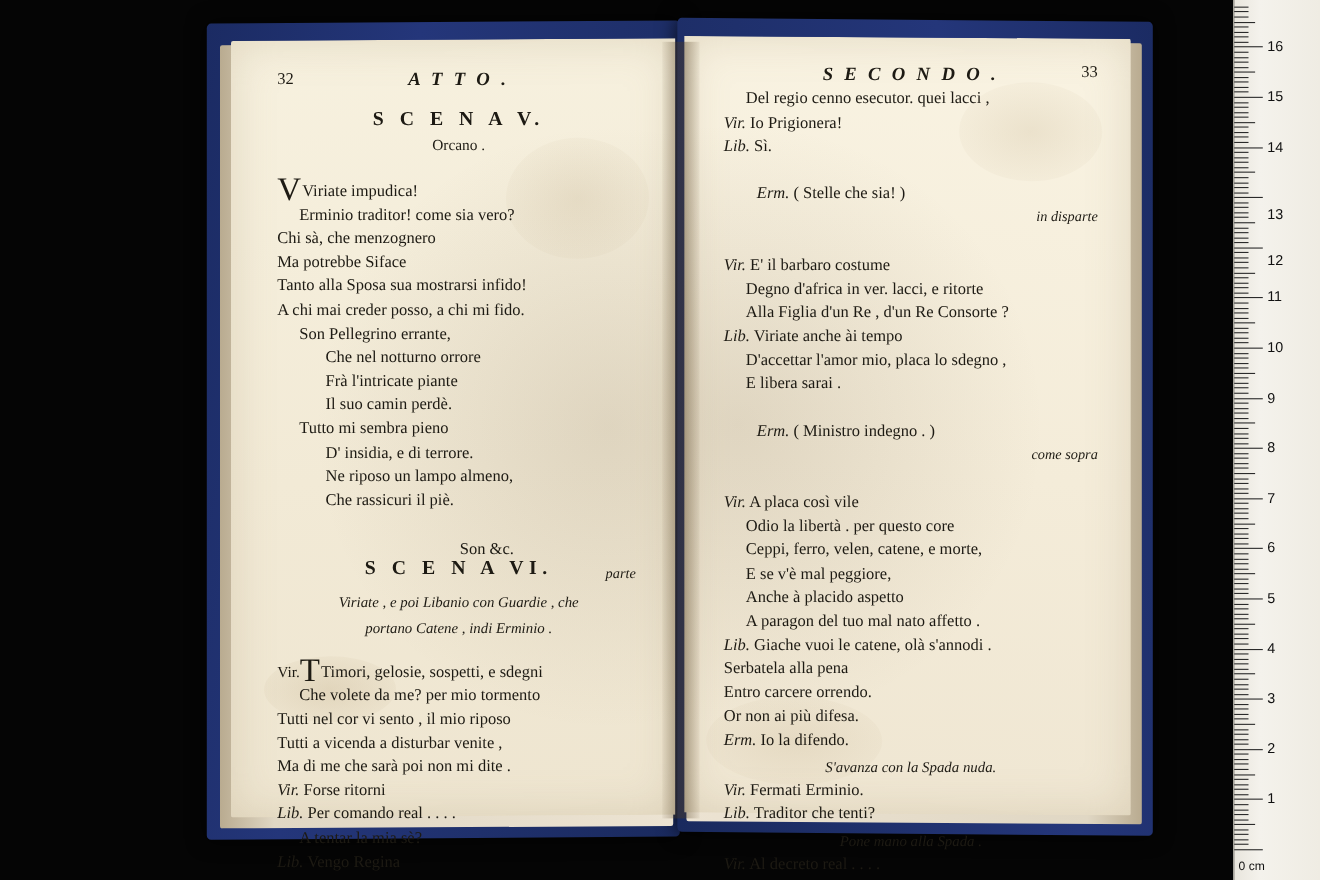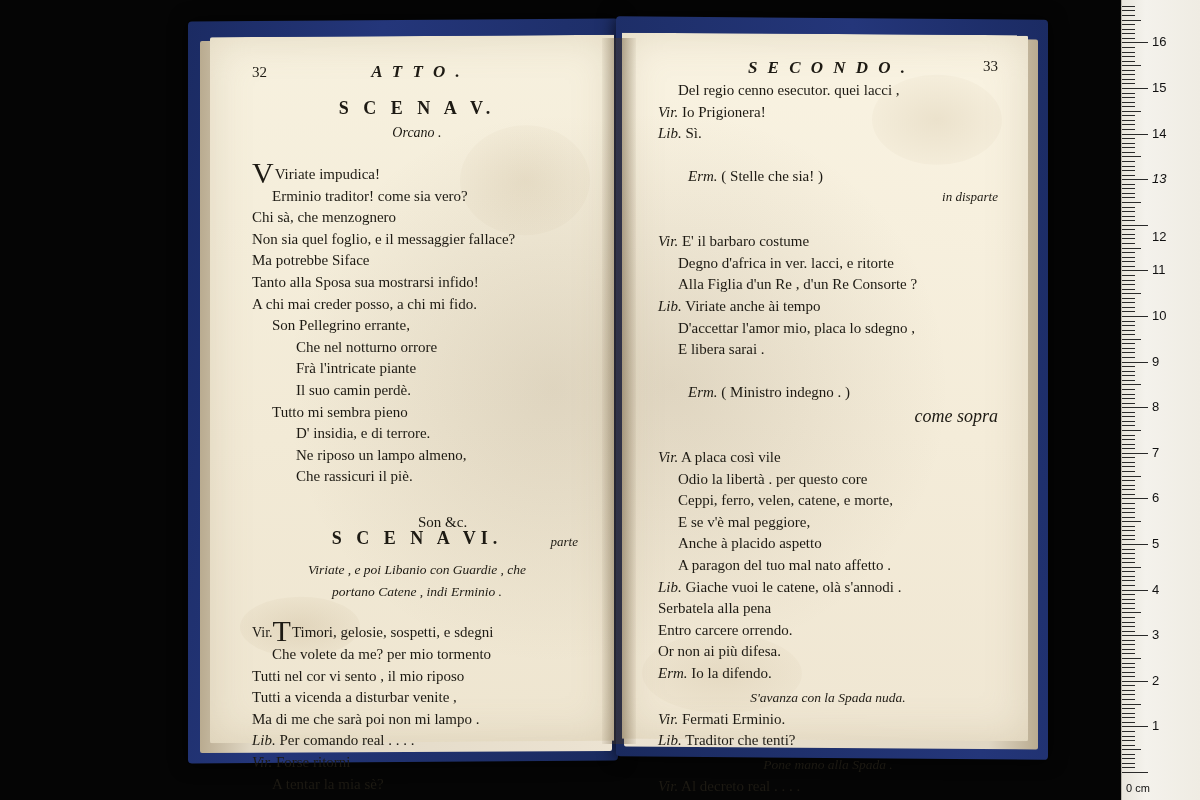--- a/index.html
+++ b/index.html
@@ -150,21 +150,20 @@
   .scene-head {
     text-align: center;
     font-size: 18px;
     letter-spacing: 5px;
     margin-top: 14px;
     margin-bottom: 6px;
     font-weight: 600;
   }
   .speaker-center {
     text-align: center;
-    font-style: italic;
     font-size: 14px;
     margin-bottom: 10px;
   }
   .stage-center {
     text-align: center;
     font-style: italic;
     font-size: 13.5px;
     margin: 4px 0 2px 0;
     line-height: 1.35;
   }
@@ -255,21 +254,20 @@
       </div>
 
       <div class="scene-head">S C E N A  V.</div>
       <div class="speaker-center">Orcano .</div>
 
       <div class="dropcap-row">
         <span class="dropcap">V</span><span>Viriate impudica!</span>
       </div>
       <div class="line indent1">Erminio traditor! come sia vero?</div>
       <div class="line">Chi sà, che menzognero</div>
-      <div class="line">Non sia quel foglio, e il messaggier fallace?</div>
       <div class="line">Ma potrebbe Siface</div>
       <div class="line">Tanto alla Sposa sua mostrarsi infido!</div>
       <div class="line">A chi mai creder posso, a chi mi fido.</div>
       <div class="line indent1">Son Pellegrino errante,</div>
       <div class="line indent2">Che nel notturno orrore</div>
       <div class="line indent2">Frà l'intricate piante</div>
       <div class="line indent2">Il suo camin perdè.</div>
       <div class="line indent1">Tutto mi sembra pieno</div>
       <div class="line indent2">D' insidia, e di terrore.</div>
       <div class="line indent2">Ne riposo un lampo almeno,</div>
@@ -283,23 +281,23 @@
       <div class="scene-head" style="margin-top:16px;">S C E N A  VI.</div>
       <div class="stage-center" style="margin-top:12px;">Viriate , e poi Libanio con Guardie , che</div>
       <div class="stage-center">portano Catene , indi Erminio .</div>
 
       <div class="dropcap-row" style="margin-top:18px;">
         <span class="sp" style="font-size:14px;">Vir.</span><span class="dropcap">T</span><span>Timori, gelosie, sospetti, e sdegni</span>
       </div>
       <div class="line indent1">Che volete da me? per mio tormento</div>
       <div class="line">Tutti nel cor vi sento , il mio riposo</div>
       <div class="line">Tutti a vicenda a disturbar venite ,</div>
-      <div class="line">Ma di me che sarà poi non mi lampo .</div>
+      <div class="line">Ma di me che sarà poi non mi dite .</div>
+      <div class="line"><span class="sp">Vir.</span> <span>Forse ritorni</span></div>
       <div class="line"><span class="sp">Lib.</span> <span>Per comando real . . . .</span></div>
-      <div class="line"><span class="sp">Vir.</span> <span>Forse ritorni</span></div>
       <div class="line indent1">A tentar la mia sè?</div>
       <div class="line"><span class="sp">Lib.</span> <span>Vengo Regina</span></div>
 
     </div>
 
     <div class="page page-right">
       <div class="hdr">
         <span class="folio folio-r">33</span>
         <div class="running">S E C O N D O .</div>
       </div>
@@ -316,21 +314,21 @@
 
       <div class="line"><span class="sp">Vir.</span> <span>E' il barbaro costume</span></div>
       <div class="line indent1">Degno d'africa in ver. lacci, e ritorte</div>
       <div class="line indent1">Alla Figlia d'un Re , d'un Re Consorte ?</div>
       <div class="line"><span class="sp">Lib.</span> <span>Viriate anche ài tempo</span></div>
       <div class="line indent1">D'accettar l'amor mio, placa lo sdegno ,</div>
       <div class="line indent1">E libera sarai .</div>
 
       <div class="line" style="position:relative;">
         <span class="sp">Erm.</span> <span>( Ministro indegno . )</span>
-        <span style="position:absolute;right:0;font-style:italic;font-size:18px;">come sopra</span>
+        <span style="position:absolute;right:0;font-style:italic;font-size:13px;">come sopra</span>
       </div>
 
       <div class="line"><span class="sp">Vir.</span> <span>A placa così vile</span></div>
       <div class="line indent1">Odio la libertà . per questo core</div>
       <div class="line indent1">Ceppi, ferro, velen, catene, e morte,</div>
       <div class="line indent1">E se v'è mal peggiore,</div>
       <div class="line indent1">Anche à placido aspetto</div>
       <div class="line indent1">A paragon del tuo mal nato affetto .</div>
 
       <div class="line"><span class="sp">Lib.</span> <span>Giache vuoi le catene, olà s'annodi .</span></div>
@@ -489,21 +487,21 @@
       <div class="tick minor" style="top: 220.24px;"></div>
       <div class="tick minor" style="top: 215.68px;"></div>
       <div class="tick minor" style="top: 211.12px;"></div>
       <div class="tick minor" style="top: 206.56px;"></div>
       <div class="tick half" style="top: 202px;"></div>
       <div class="tick minor" style="top: 197.44px;"></div>
       <div class="tick minor" style="top: 192.88px;"></div>
       <div class="tick minor" style="top: 188.32px;"></div>
       <div class="tick minor" style="top: 183.76px;"></div>
       <div class="tick major" style="top: 179.2px;"></div>
-      <div class="ticknum" style="top: 179px; font-style: italic;">13</div>
+      <div class="ticknum" style="top: 195px;">13</div>
       <div class="tick minor" style="top: 174.64px;"></div>
       <div class="tick minor" style="top: 170.08px;"></div>
       <div class="tick minor" style="top: 165.52px;"></div>
       <div class="tick minor" style="top: 160.96px;"></div>
       <div class="tick half" style="top: 156.4px;"></div>
       <div class="tick minor" style="top: 151.84px;"></div>
       <div class="tick minor" style="top: 147.28px;"></div>
       <div class="tick minor" style="top: 142.72px;"></div>
       <div class="tick minor" style="top: 138.16px;"></div>
       <div class="tick major" style="top: 133.6px;"></div>

